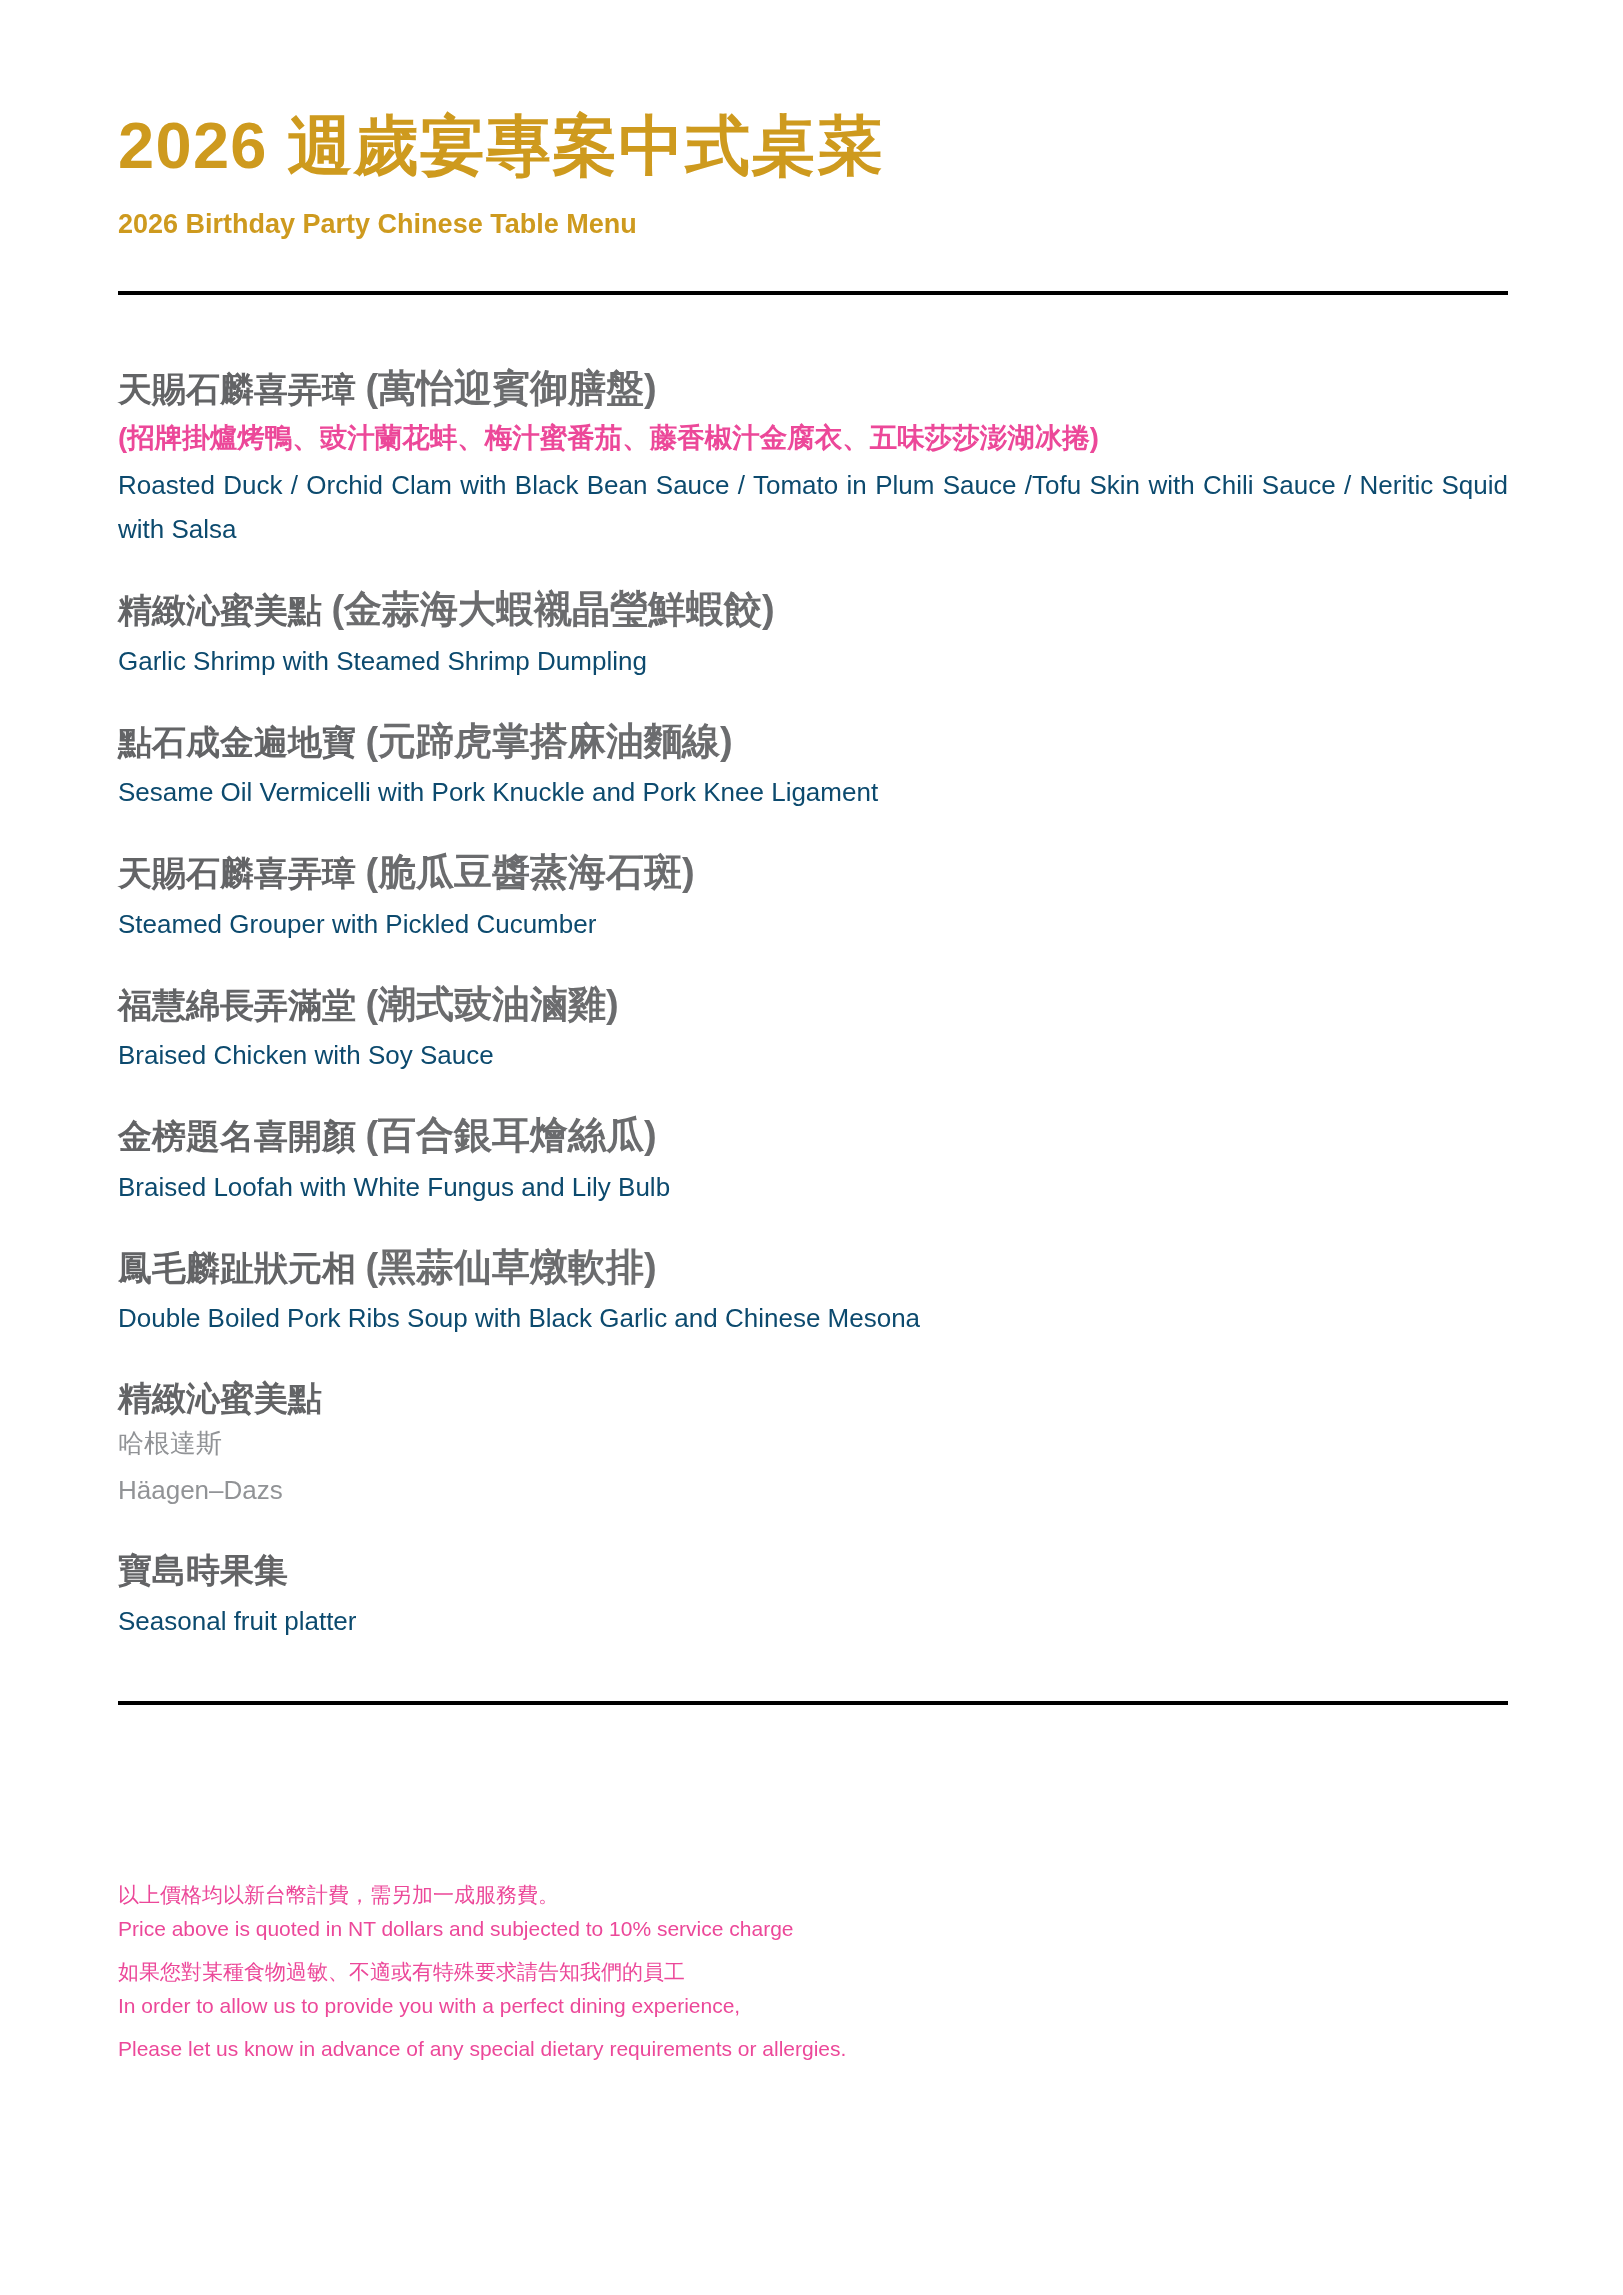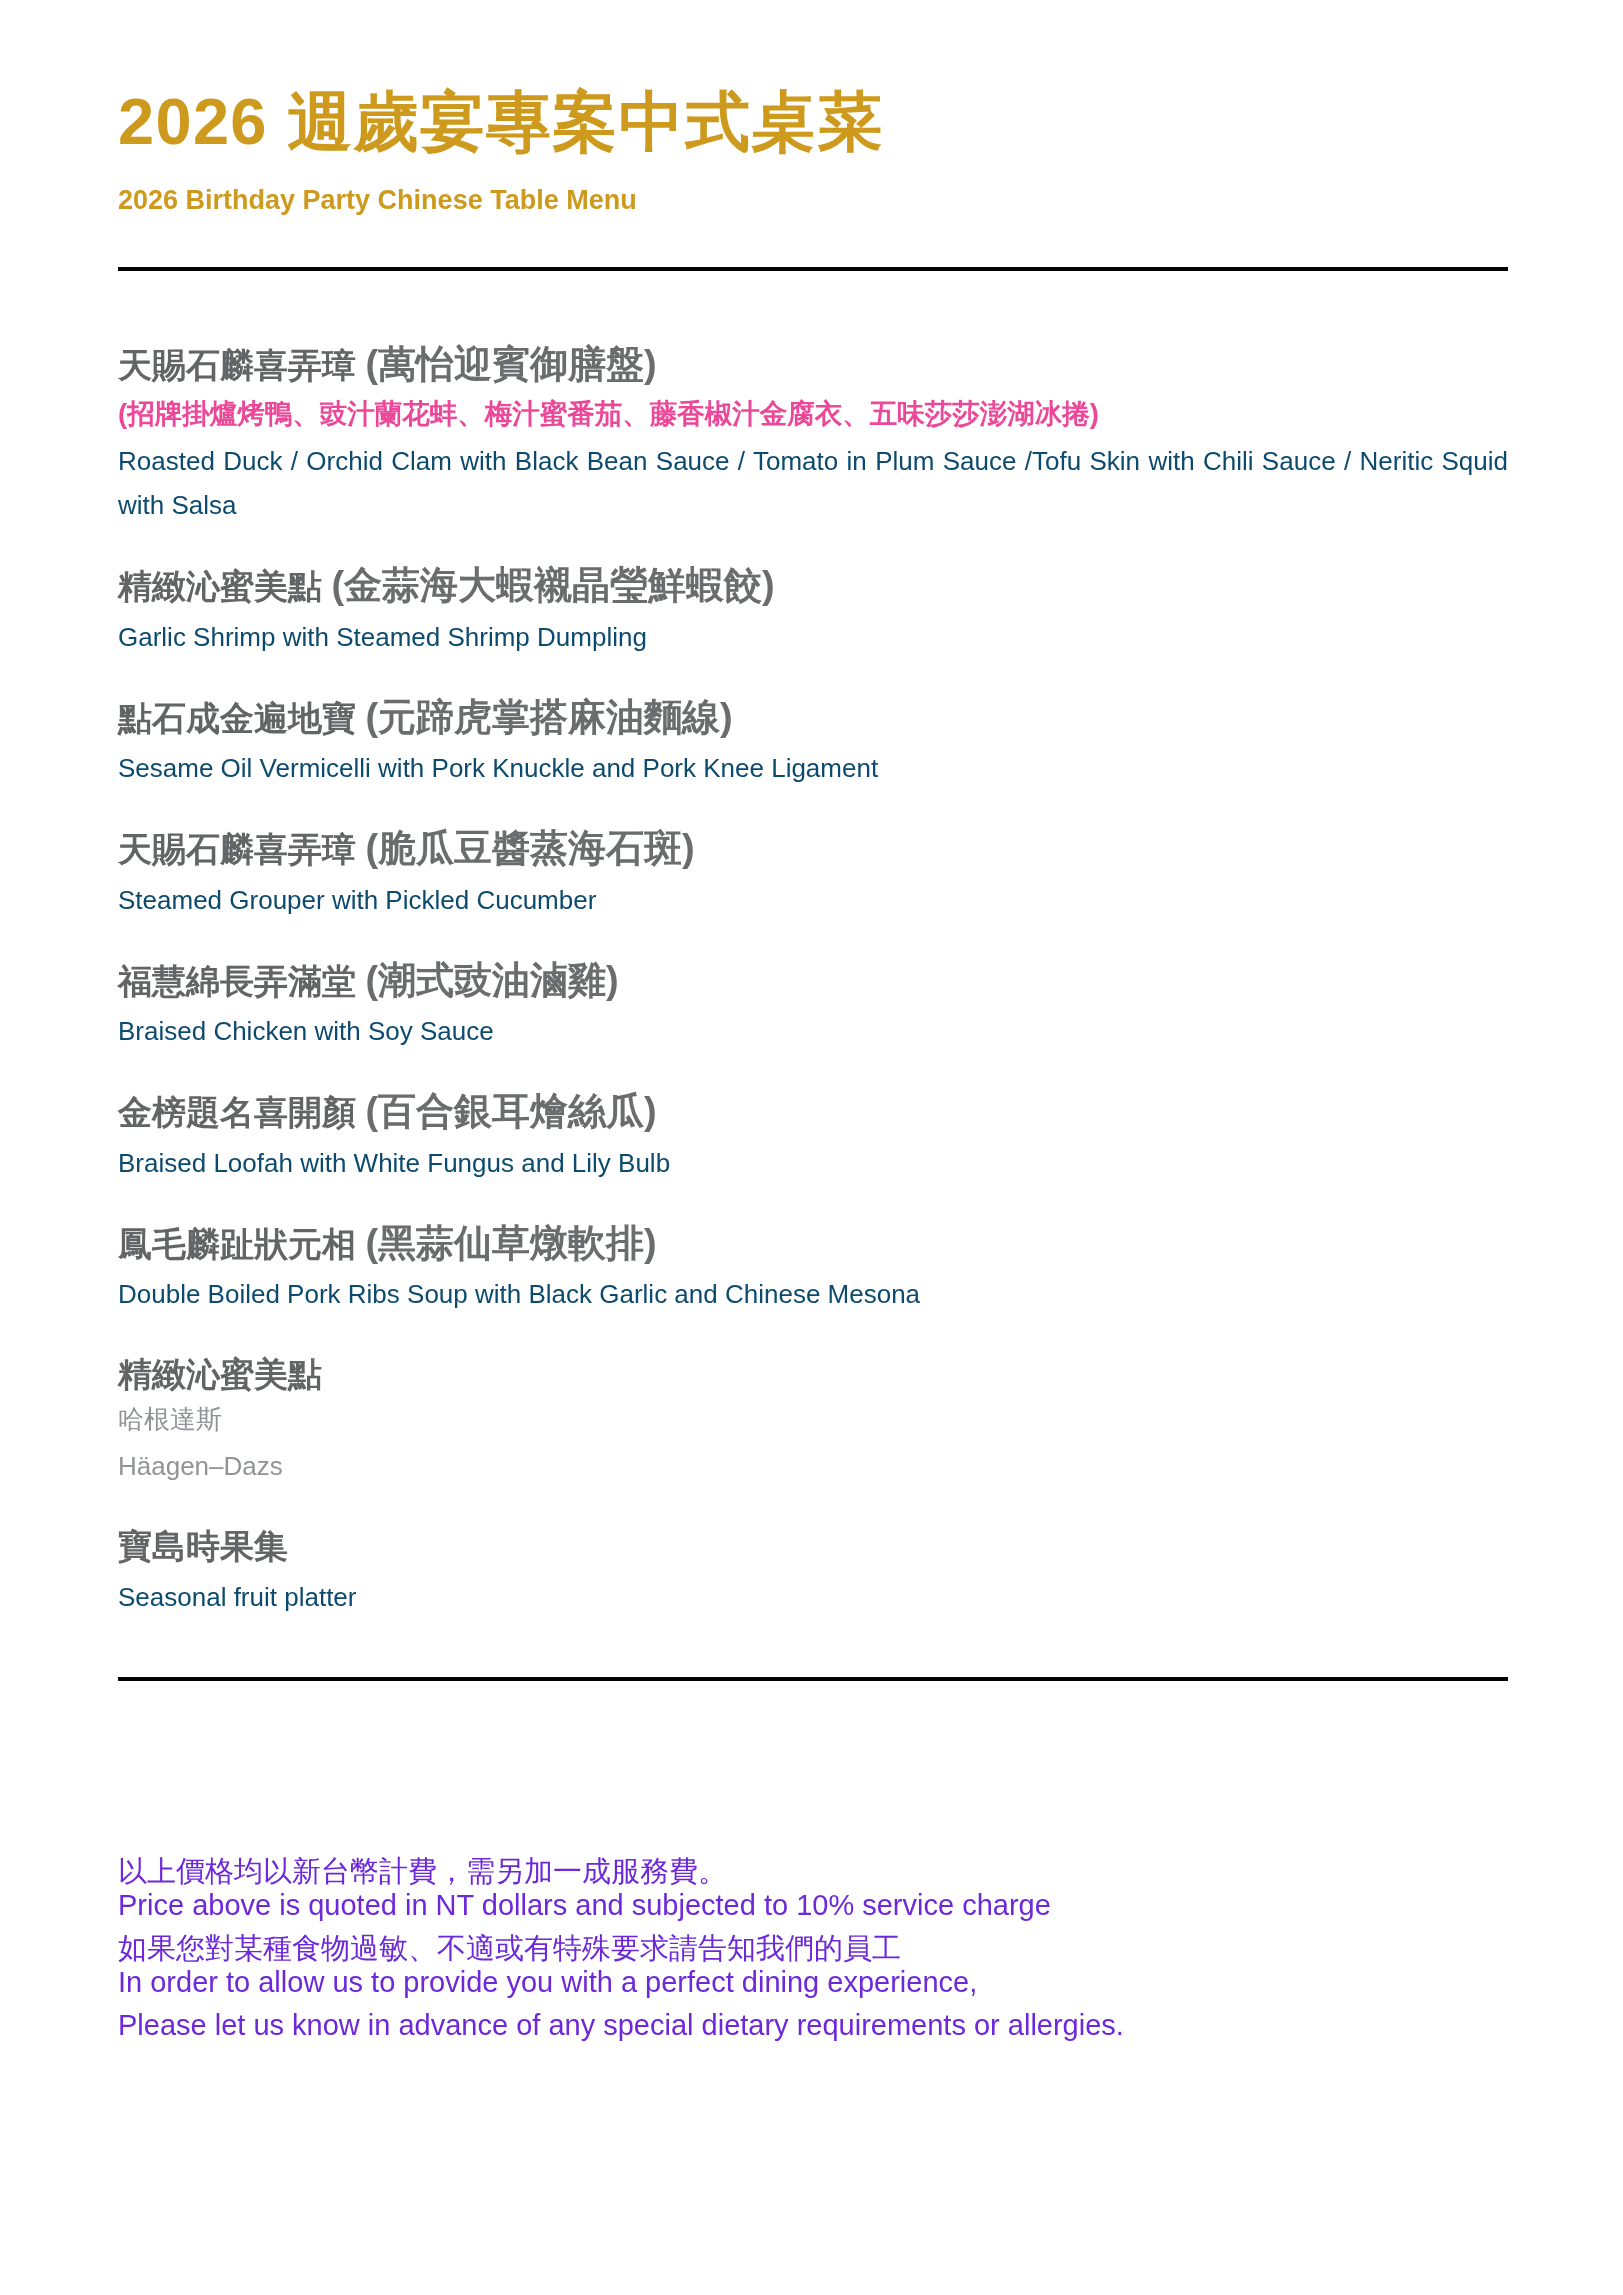--- a/index.html
+++ b/index.html
@@ -8,21 +8,21 @@
   body {
     width: 1623px;
     height: 2295px;
     background: #ffffff;
     font-family: "Liberation Sans", sans-serif;
     -webkit-font-smoothing: antialiased;
   }
   .page {
     width: 1623px;
     height: 2295px;
-    padding: 81px 115px 0 118px;
+    padding: 105px 115px 0 118px;
     overflow: hidden;
   }
   
   .title-zh {
     margin: 0;
     font-size: 65px;
     line-height: 82px;
     font-weight: 700;
     color: #CE9A1E;
     letter-spacing: 1.3px;
@@ -89,23 +89,23 @@
     border: none;
     height: 3.9px;
     background: #000000;
     margin: 58px 0 0 0;
     width: 100%;
   }
   
   .footer { margin-top: 173px; }
   .footer p {
     margin: 0;
-    font-size: 29px;
+    font-size: 21px;
     line-height: 34px;
-    color: #6d28d9;
+    color: #ec4899;
   }
   .footer p.zh { font-weight: 500; }
   .footer p.gap { margin-top: 9.2px; }
 </style>
 </head>
 <body>
 
 <div class="page">
 
   <header>

